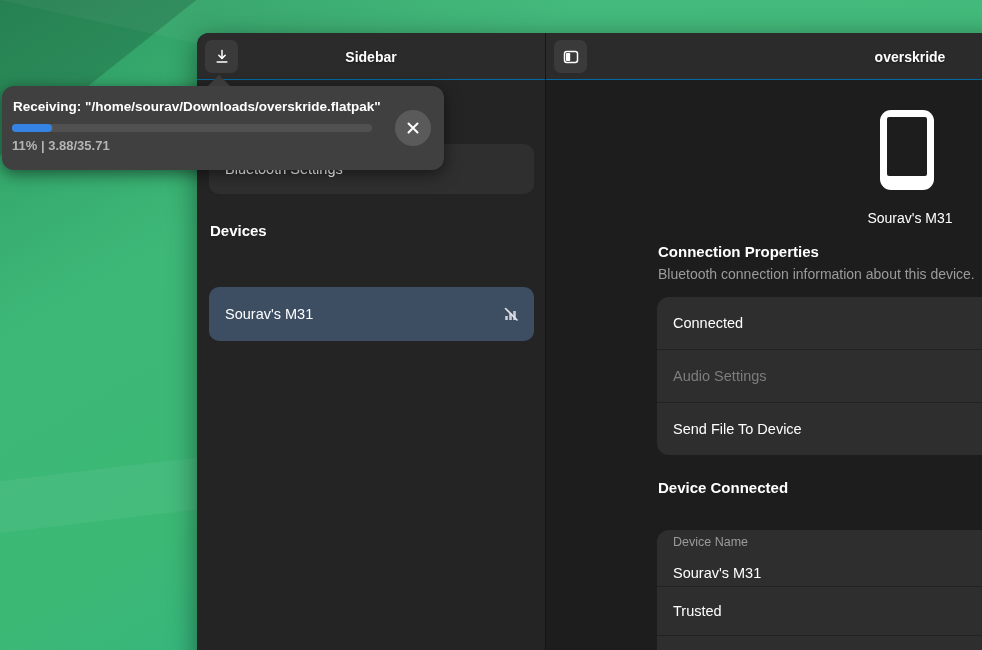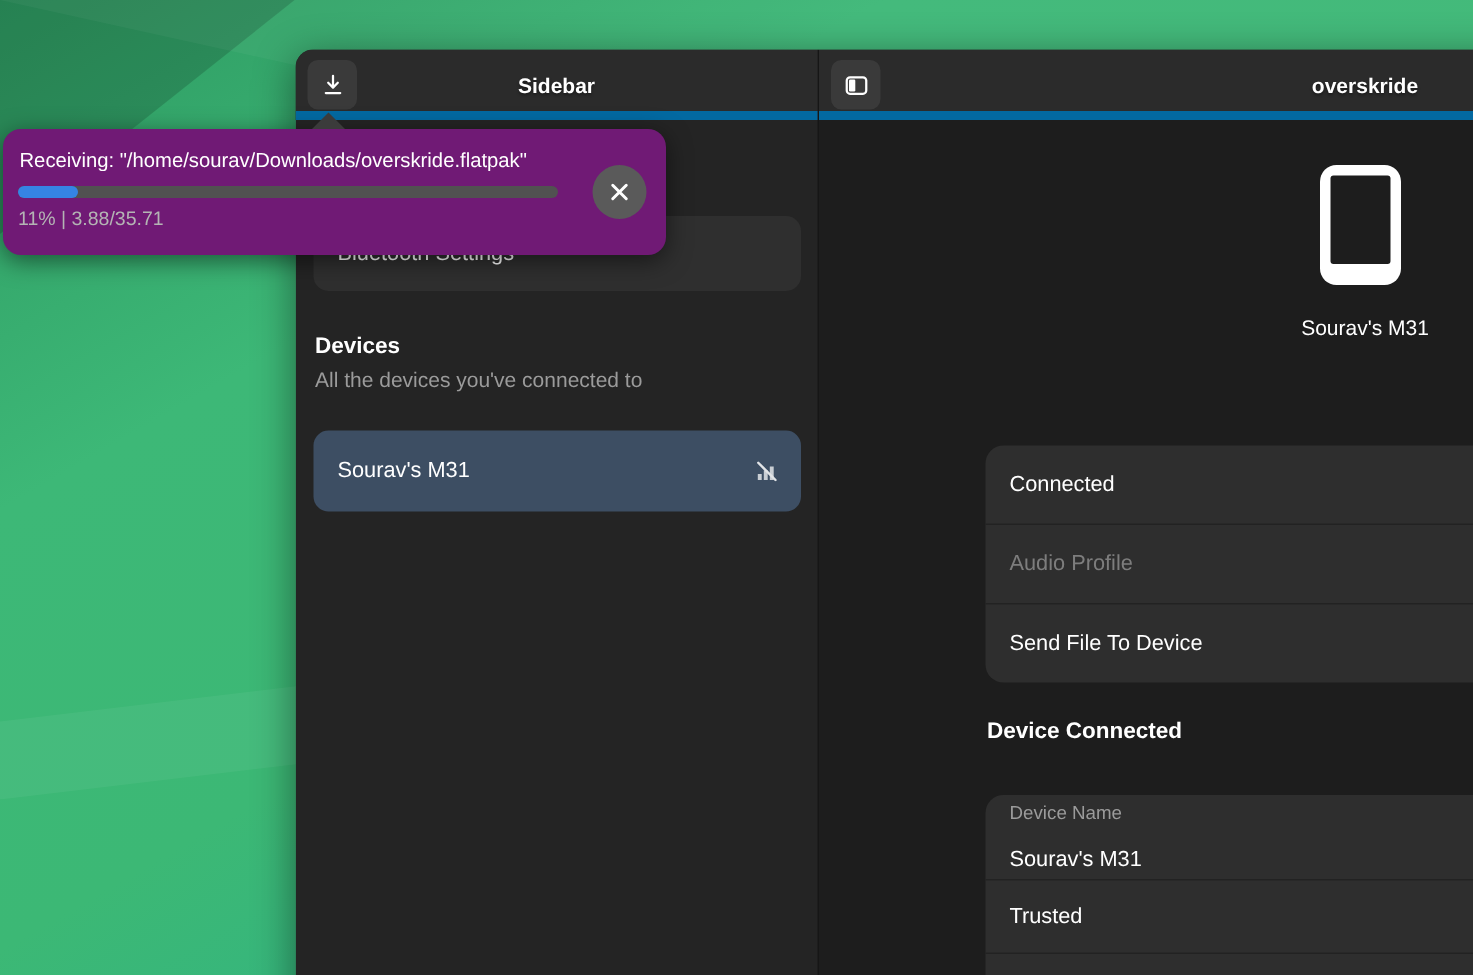--- a/index.html
+++ b/index.html
@@ -22,21 +22,21 @@
     border-radius:12px 12px 0 0; overflow:hidden; display:flex;
     box-shadow:0 6px 28px rgba(0,0,0,.45);
     color:#ffffff;
   }
   .pane { position:relative; height:100%; }
   .pane.sidebar { width:349px; background:#242424; border-right:1px solid #161616; }
   .pane.main { width:728px; background:#1d1d1d; }
 
   .headerbar {
     position:absolute; left:0; top:0; right:0; height:47px;
-    background:#2b2b2b; border-bottom:6px solid #0369a1;
+    background:#2b2b2b; border-bottom:1px solid #0369a1;
   }
   .hb-title {
     position:absolute; left:0; right:0; top:0; height:47px;
     display:flex; align-items:center; justify-content:center;
     font-size:14px; font-weight:bold; color:#ffffff;
     text-shadow:0 1px 2px rgba(0,0,0,.4);
   }
   .iconbtn {
     position:absolute; left:8px; top:7px; width:33px; height:33px;
     border:none; border-radius:7px; background:#3a3a3a; cursor:pointer;
@@ -85,22 +85,23 @@
   .list-row.two-line { height:56px; flex-direction:column; align-items:flex-start; justify-content:center; }
   .list-row.two-line .lbl-sm { font-size:12.5px; color:#9b9b9b; margin-bottom:16px; }
   .list-row.two-line .val { font-size:14.5px; color:#ffffff; }
   .list-row.trusted { height:48px; }
   .list-row.partial { height:30px; }
   .divider { height:1px; background:#222222; }
 
   
   .toast {
     position:absolute; left:2px; top:86px; width:442px; height:84px;
-    background:#701a75; border-radius:12px; z-index:50;
+    background:#404040; border-radius:12px; z-index:50;
     box-shadow:0 4px 16px rgba(0,0,0,.5);
+    font-weight:bold;
   }
   .toast-arrow {
     position:absolute; left:208px; top:75px; z-index:51;
     width:0; height:0;
     border-left:11px solid transparent; border-right:11px solid transparent;
     border-bottom:11px solid #3b3b3b;
   }
   .toast-title {
     position:absolute; left:11px; top:13px; width:380px;
     font-size:13.5px; color:#ffffff; white-space:nowrap; overflow:hidden;
@@ -140,21 +141,20 @@
           <path d="M3.2 13h9.6" stroke="#ffffff" stroke-width="1.5" fill="none" stroke-linecap="round"></path>
         </svg>
       </button>
     </div>
 
     <div class="card settings">
       <span class="row-text">Bluetooth Settings</span>
     </div>
 
     <div class="section-header sb-devices-header">Devices</div>
-    <div class="section-sub sb-devices-sub">All the devices you've connected to</div>
 
     <div class="card device">
       <span class="row-text">Sourav's M31</span>
       <svg class="sig" width="18" height="18" viewBox="0 0 18 18">
         <rect x="3.2" y="11" width="2.6" height="4" fill="#ffffff" opacity="0.85"></rect>
         <rect x="7.2" y="8.6" width="2.6" height="6.4" fill="#ffffff" opacity="0.85"></rect>
         <rect x="11.2" y="6" width="2.6" height="9" fill="#ffffff" opacity="0.85"></rect>
         <path d="M3.5 3.5 15 15" stroke="#ffffff" stroke-width="1.6" stroke-linecap="round"></path>
       </svg>
     </div>
@@ -170,28 +170,30 @@
         </svg>
       </button>
     </div>
 
     <svg class="hero-icon" width="54" height="80" viewBox="0 0 54 80">
       <rect x="0" y="0" width="54" height="80" rx="11" fill="#ffffff"></rect>
       <rect x="7" y="7" width="40" height="59" rx="2" fill="#1d1d1d"></rect>
     </svg>
     <div class="hero-name">Sourav's M31</div>
 
+    <div class="section-header mp-cp-header">Connection Properties</div>
+    <div class="section-sub mp-cp-sub">Bluetooth connection information about this device.</div>
 
     <div class="list-card connection">
       <div class="list-row">
         <span>Connected</span>
       </div>
       <div class="divider"></div>
       <div class="list-row dim">
-        <span>Audio Profile</span>
+        <span>Audio Settings</span>
       </div>
       <div class="divider"></div>
       <div class="list-row">
         <span>Send File To Device</span>
       </div>
     </div>
 
     <div class="section-header mp-dp-header">Device Connected</div>
 
     <div class="list-card deviceprops">

